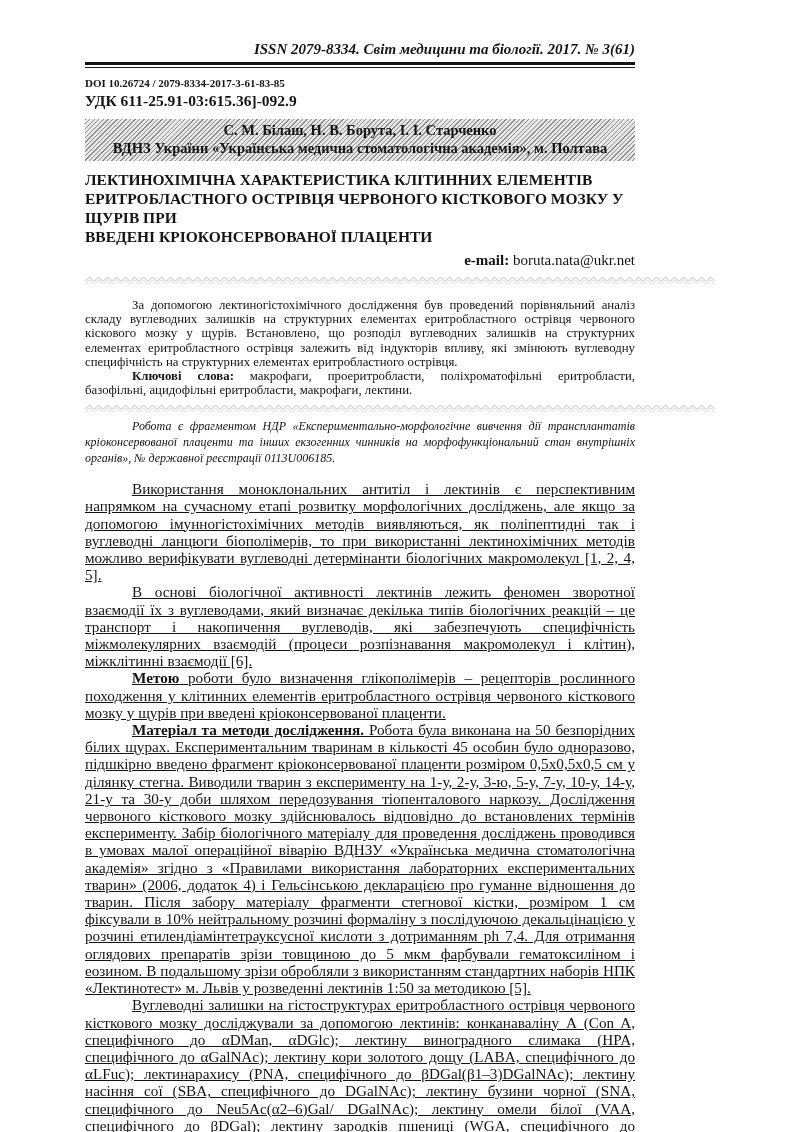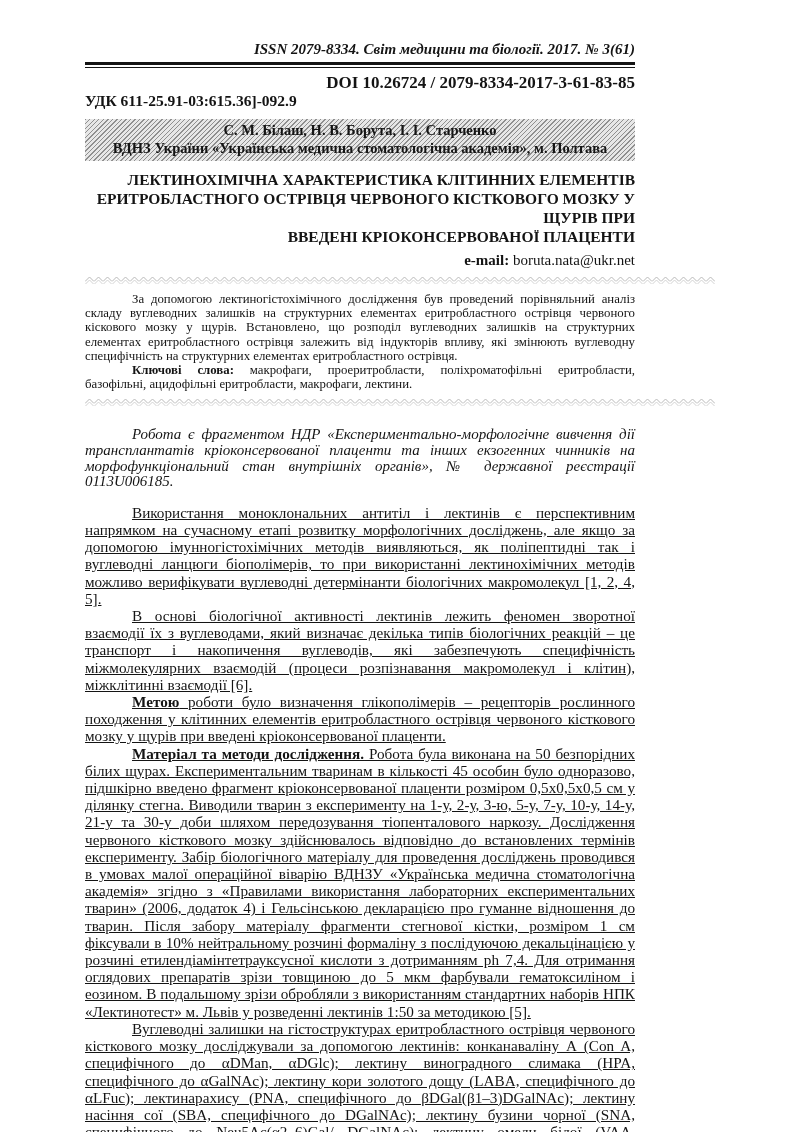--- a/index.html
+++ b/index.html
@@ -2,41 +2,41 @@
 <html><head>
 <meta charset="utf-8">
 <style>
   * { margin:0; padding:0; box-sizing:border-box; }
   html, body { width:800px; height:1132px; }
   body { background:#ffffff; color:#141414; font-family:"Liberation Serif", serif; }
   .page { width:720px; height:1132px; padding:40px 85px 0 85px; overflow:hidden; background:#ffffff; }
 
   .issn-line { text-align:right; font-weight:bold; font-style:italic; font-size:15px; line-height:18px; }
   .double-rule { margin-top:4px; height:6px; border-top:3px solid #141414; border-bottom:1px solid #141414; }
-  .doi-line { margin-top:6px; font-weight:bold; font-size:17px; line-height:18px;text-align:right; }
+  .doi-line { margin-top:6px; font-weight:bold; font-size:11px; line-height:18px; }
   .udc-line { font-weight:bold; font-size:15.5px; line-height:18px; }
 
   .authors-box {
     margin-top:9px; padding:3px 6px 4px;
     text-align:center; font-weight:bold; font-size:14.5px; line-height:17.5px;
     background: repeating-linear-gradient(135deg, #8f8f8f 0px, #8f8f8f 1px, #e7e7e7 1px, #e7e7e7 3.2px);
   }
 
-  .article-title { margin-top:9px; text-align:right; font-weight:bold; font-size:15.5px; line-height:19px; }
+  .article-title { margin-top:9px; text-align:left; font-weight:bold; font-size:15.5px; line-height:19px; }
 
   .email-line { margin-top:5px; text-align:right; font-size:15px; line-height:18px; }
   .email-line .lbl { font-weight:bold; }
 
   .zigzag { display:block; margin:6px auto 0; }
 
-  .abstract-wrap { margin-top:8px; }
+  .abstract-wrap { margin-top:14px; }
   .abs-par { font-size:12.8px; line-height:14.2px; text-align:justify; text-indent:47px; }
   .abs-par .lbl { font-weight:bold; }
 
-  .ndr-note { margin-top:21px; font-style:italic; font-size:15px; line-height:15.6px; text-align:justify; text-indent:47px; }
+  .ndr-note { margin-top:7px; font-style:italic; font-size:12px; line-height:15.6px; text-align:justify; text-indent:47px; }
 
   .body-text { margin-top:14px;text-decoration:underline; }
   .body-par { font-size:15.2px; line-height:17.2px; text-align:justify; text-indent:47px; }
   .body-par .lead { font-weight:bold; }
 
   .page-number { margin-top:26px; text-align:center; font-size:15px; line-height:18px; }
 </style>
 </head>
 <body>
 

